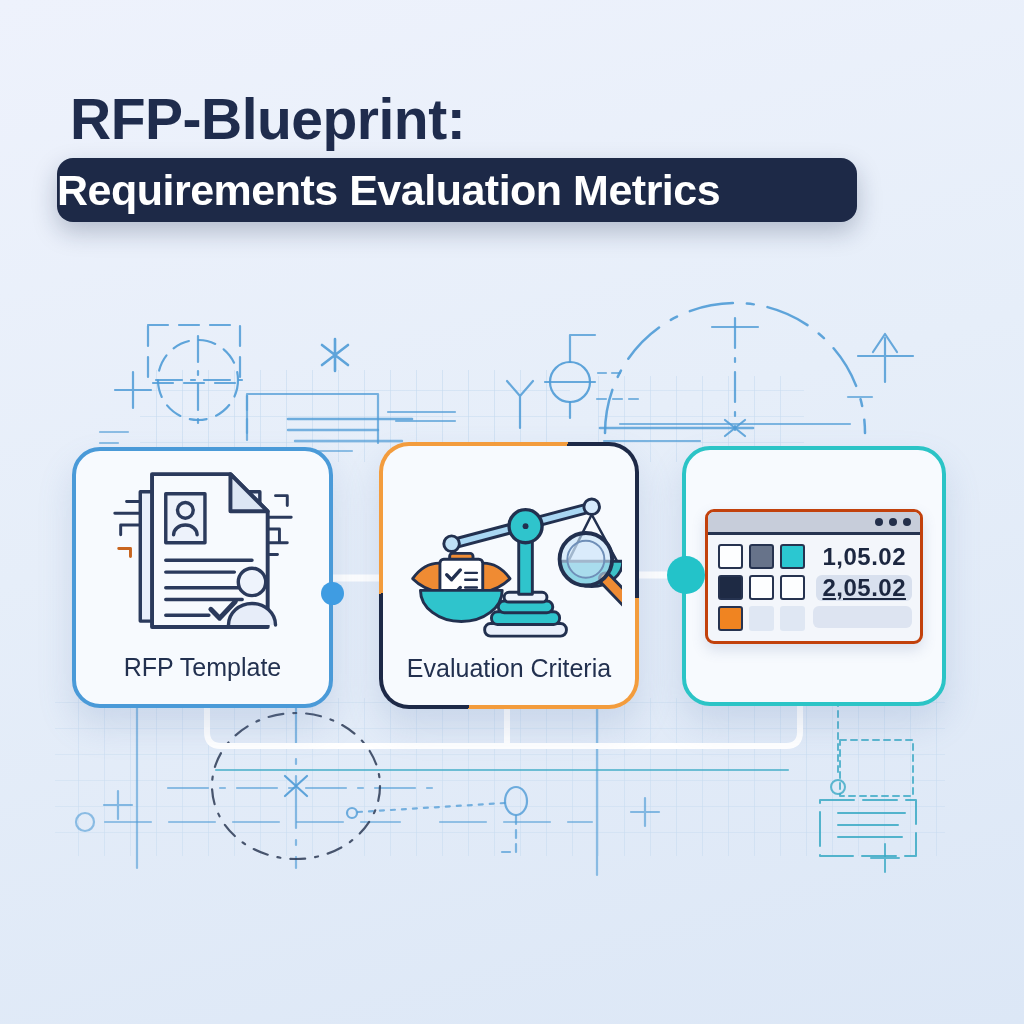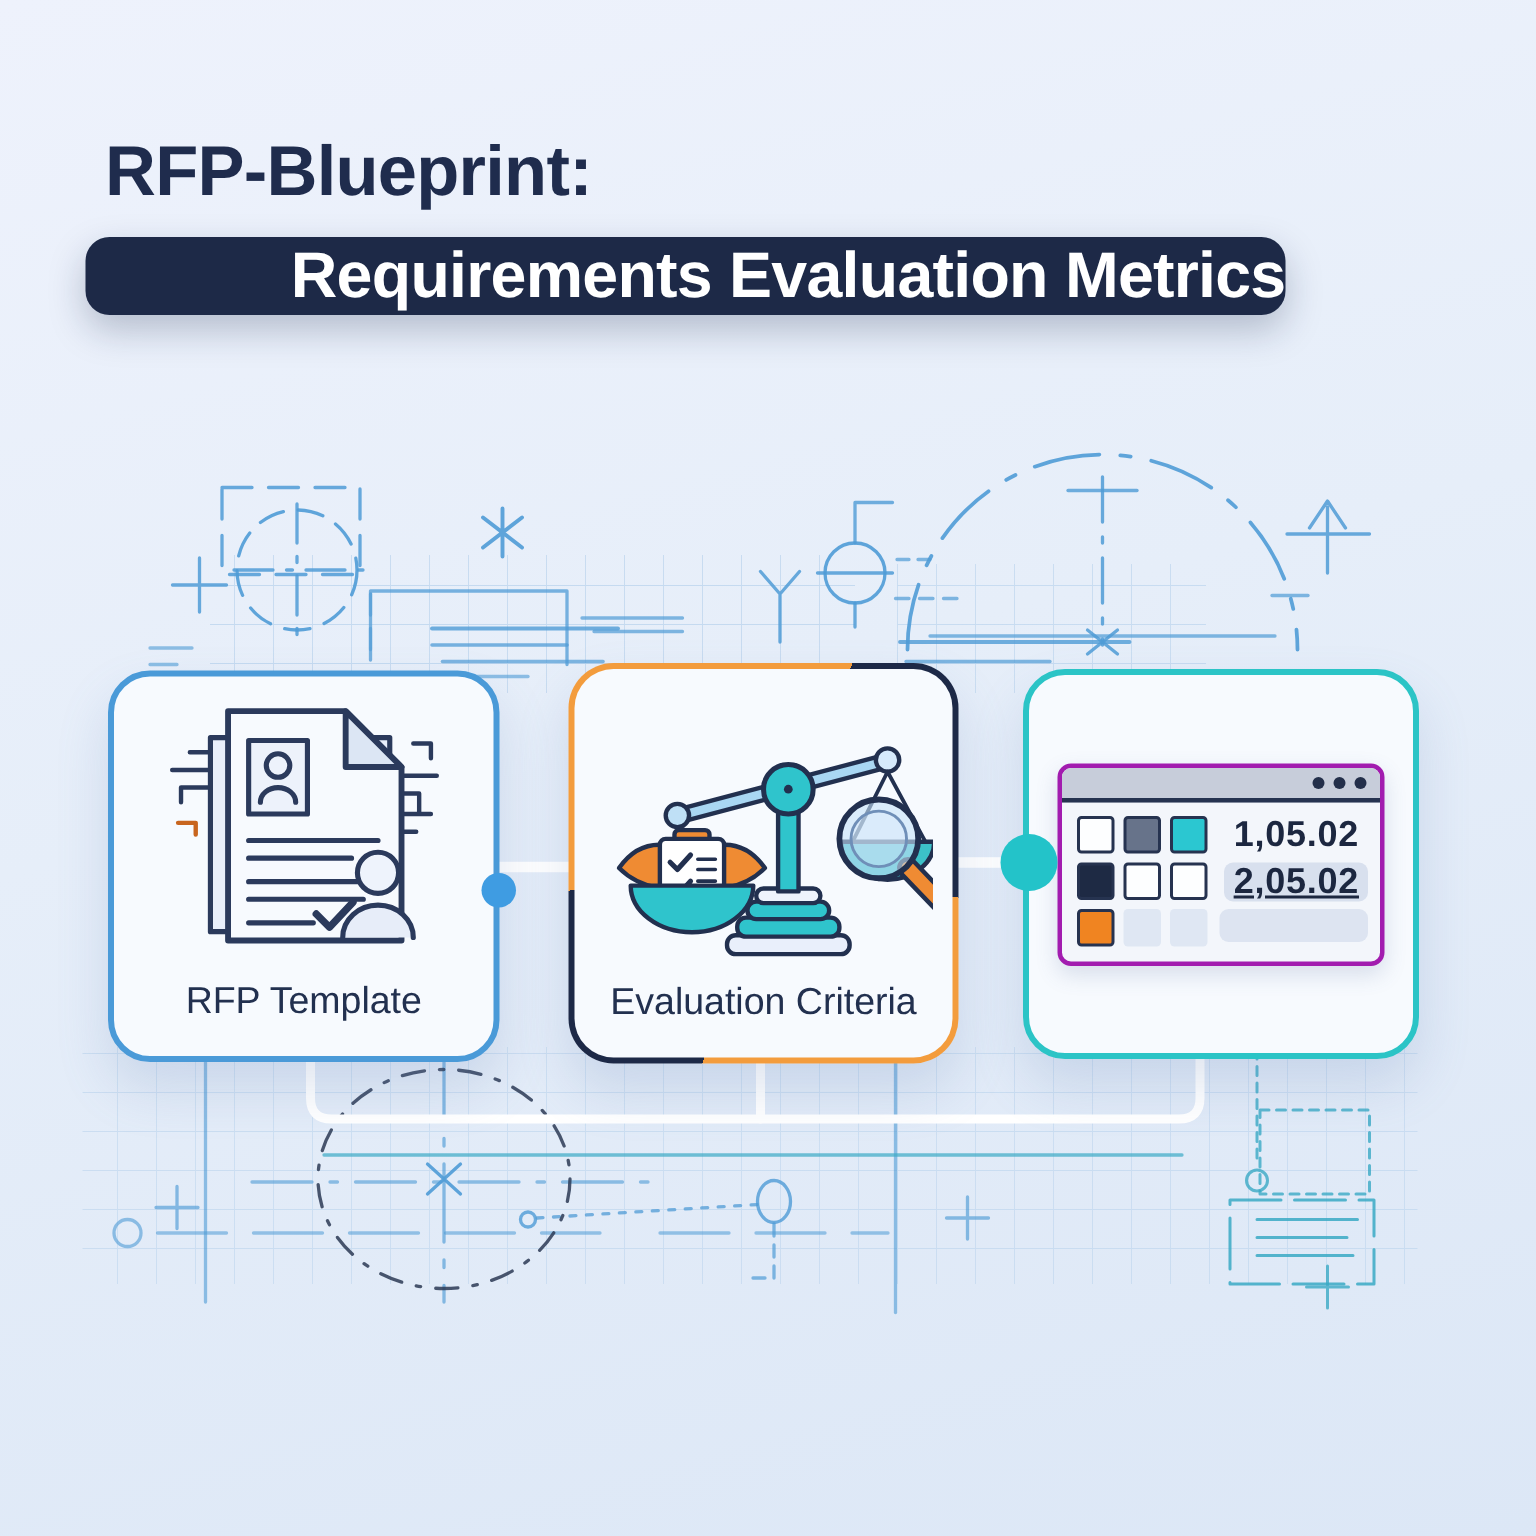--- a/index.html
+++ b/index.html
@@ -5,26 +5,26 @@
   html,body{margin:0;padding:0;}
   body{
     width:1024px;height:1024px;position:relative;overflow:hidden;
     font-family:"Liberation Sans",sans-serif;
     background:linear-gradient(165deg,#eef2fc 0%,#e6eef9 45%,#dce7f6 100%);
   }
   .bg-svg{position:absolute;left:0;top:0;z-index:1;}
   
   .title{
     position:absolute;left:70px;top:86px;z-index:5;margin:0;
-    font-size:47px;font-weight:800;letter-spacing:-0.5px;color:#1f2c4d;
+    font-size:57px;font-weight:800;letter-spacing:-0.5px;color:#1f2c4d;
   }
   .banner{
-    position:absolute;left:57px;top:158px;width:800px;height:52px;z-index:5;
+    position:absolute;left:57px;top:158px;width:800px;height:64px;z-index:5;
     background:#1d2947;border-radius:16px;
-    display:flex;align-items:center;justify-content:flex-end;
+    display:flex;align-items:center;justify-content:flex-start;
     box-shadow:0 10px 24px rgba(20,35,70,.25);
   }
   .banner span{
     color:#ffffff;font-size:43px;font-weight:800;letter-spacing:-0.5px;white-space:nowrap;
   }
   
   .card{
     position:absolute;z-index:4;border-radius:28px;background:#f7fafe;
     display:flex;flex-direction:column;align-items:center;
     box-shadow:0 18px 35px rgba(100,130,180,.20);box-sizing:border-box;
@@ -49,21 +49,21 @@
   .icon-zone{flex:1;display:flex;align-items:center;justify-content:center;width:100%;}
   .card-label{
     margin:0 0 22px 0;font-size:25px;font-weight:400;color:#22304f;white-space:nowrap;
   }
   
   .conn-dot{position:absolute;border-radius:50%;z-index:6;}
   .dot-blue{left:321px;top:582px;width:23px;height:23px;background:#3f9ce2;}
   .dot-teal{left:667px;top:556px;width:38px;height:38px;background:#23c3c9;}
   
   .window{
-    width:212px;border:3px solid #a21caf;border-radius:9px;background:#f3f6fb;
+    width:212px;border:3px solid #c2410c;border-radius:9px;background:#f3f6fb;
     overflow:hidden;box-shadow:0 6px 14px rgba(80,100,150,.18);
   }
   .titlebar{
     height:20px;background:#c7cdda;border-bottom:3px solid #263350;
     display:flex;align-items:center;justify-content:flex-end;gap:6px;padding-right:9px;
   }
   .tb-dot{width:8px;height:8px;border-radius:50%;background:#232f4a;}
   .wbody{display:flex;gap:8px;padding:9px 8px 10px 10px;}
   .cells{display:grid;grid-template-columns:repeat(3,25px);grid-auto-rows:25px;gap:6px;}
   .cell{border-radius:3px;box-sizing:border-box;}

